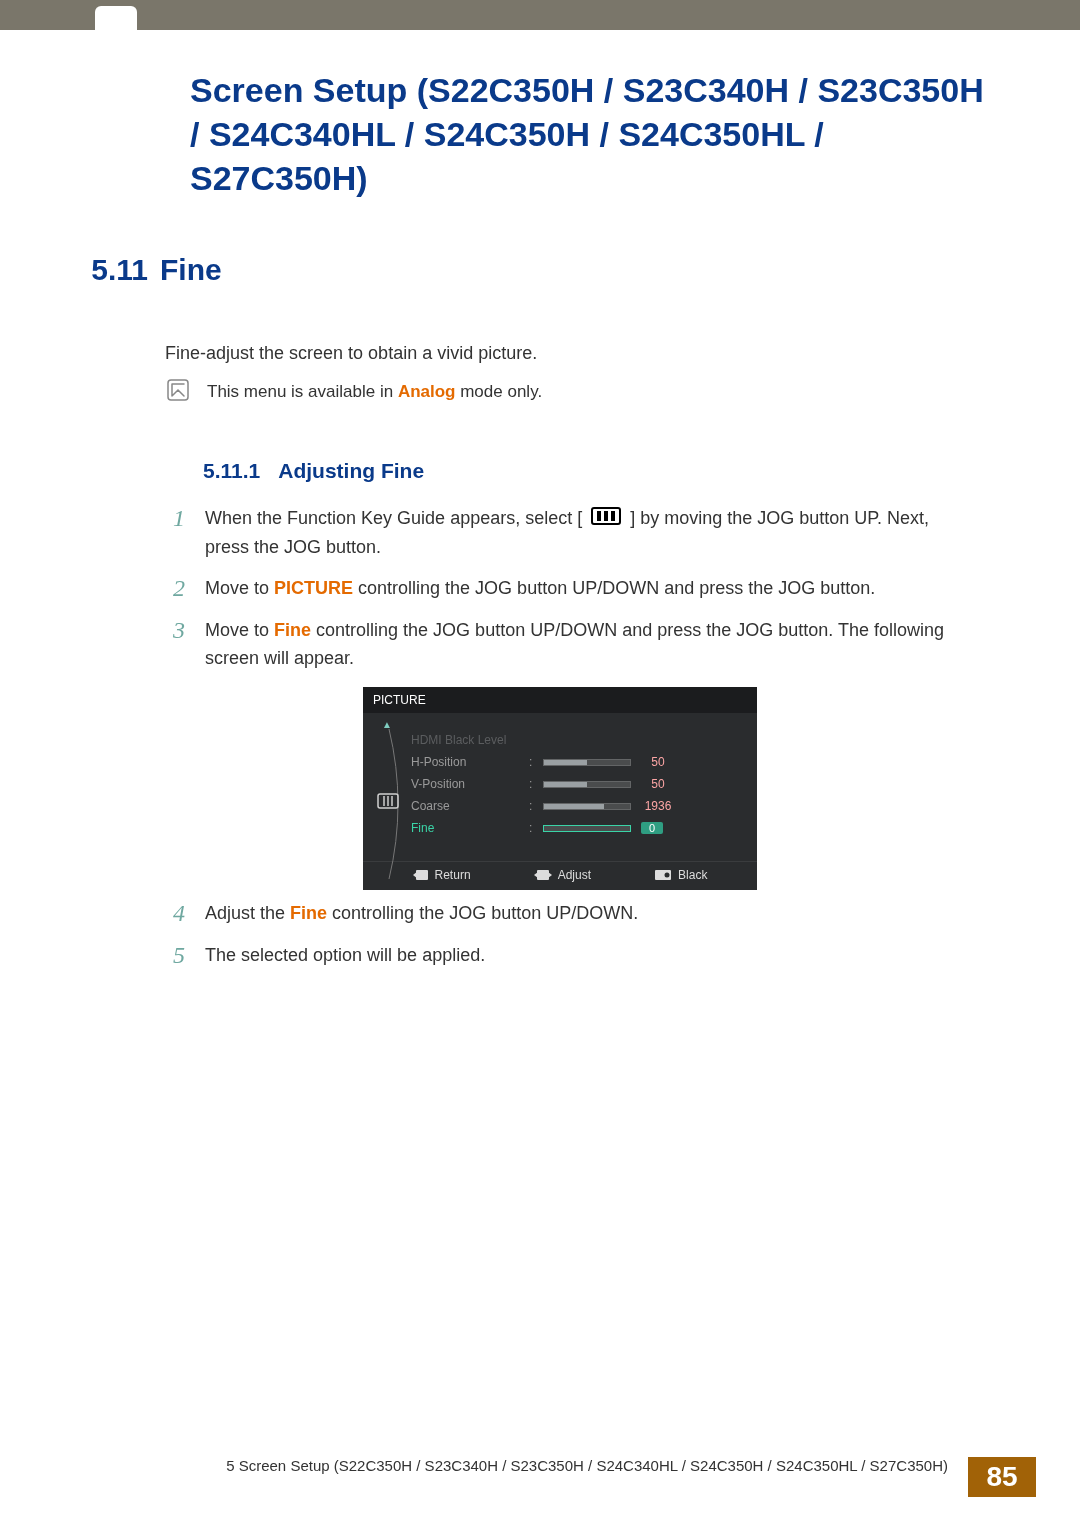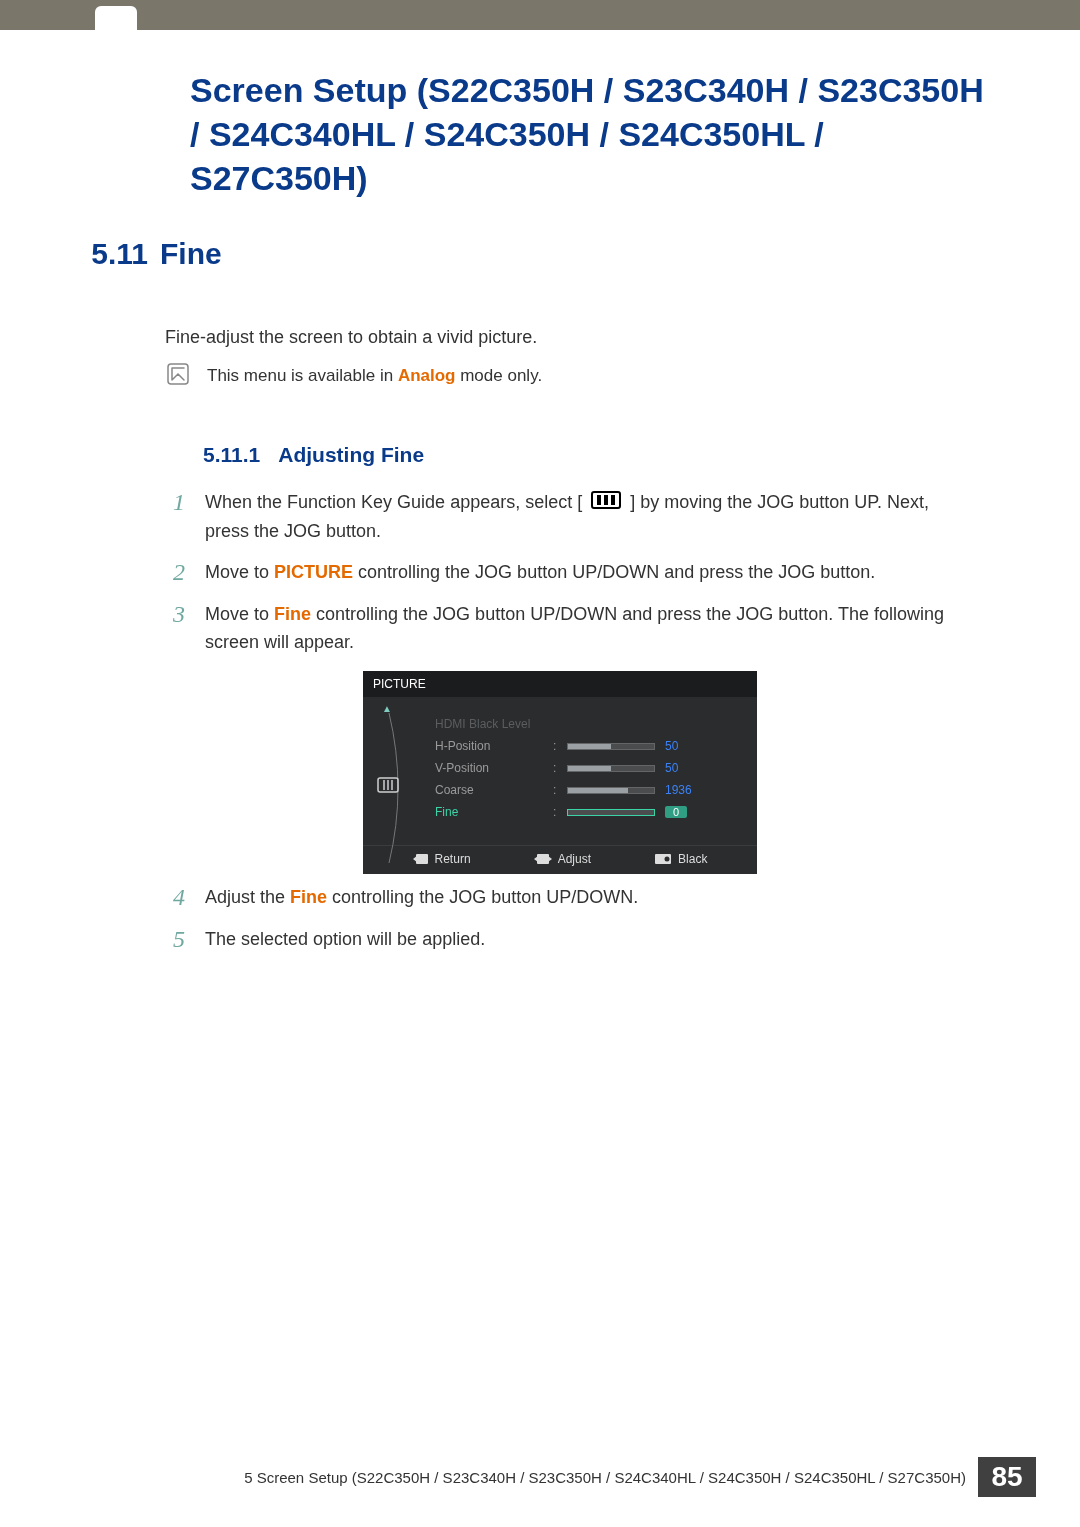--- a/index.html
+++ b/index.html
@@ -29,21 +29,21 @@
   .chapter-title {
     color: #0a3a8a;
     font-size: 34px;
     font-weight: bold;
     line-height: 1.3;
     margin: 38px 0 0 190px;
     max-width: 800px;
   }
   .section-row {
     display: flex;
-    margin-top: 36px;
+    margin-top: 52px;
   }
   .section-number {
     color: #0a3a8a;
     font-size: 30px;
     font-weight: bold;
     width: 160px;
     text-align: right;
     padding-right: 12px;
   }
   .section-title {
@@ -160,40 +160,40 @@
     top: 80px;
   }
   .osd-right { flex: 1; padding: 16px 14px 22px 0; }
   .osd-item {
     display: flex;
     align-items: center;
     gap: 8px;
     height: 22px;
     font-size: 12px;
   }
-  .osd-label { width: 110px; color: #9a9a9a; margin-left: 24px; }
+  .osd-label { width: 110px; color: #9a9a9a; }
   .osd-label.disabled { color: #5b5d5f; }
   .osd-label.active { color: #3ad4a7; }
   .osd-colon { width: 6px; color: #9a9a9a; }
   .osd-bar-wrap { flex: 1; display: flex; align-items: center; gap: 10px; }
   .osd-bar {
     position: relative;
     height: 7px;
     width: 88px;
     background: #4a4c4d;
     border: 1px solid #636566;
   }
   .osd-bar-fill {
     position: absolute;
     left: 0; top: 0; bottom: 0;
     background: #9aa0a3;
   }
   .osd-bar.active { border-color: #3ad4a7; }
   .osd-bar.active .osd-bar-fill { background: #3ad4a7; }
-  .osd-value { width: 34px; text-align: left; color: #3b82f6; font-size: 12px; }
+  .osd-value { width: 34px; text-align: center; color: #fca5a5; font-size: 12px; }
   .osd-value.active {
     color: #fff;
     background: #2f9e82;
     border-radius: 2px;
     padding: 0 3px;
     width: auto;
     min-width: 22px;
     text-align: center;
     font-size: 11px;
   }
@@ -205,31 +205,30 @@
     color: #ddd;
     border-top: 1px solid #3a3c3e;
   }
   .osd-footer-item { display: flex; align-items: center; gap: 6px; }
   .page-footer {
     position: absolute;
     bottom: 30px;
     left: 0; right: 0;
     display: flex;
     justify-content: flex-end;
-    align-items: center;
     padding-right: 44px;
-    gap: 12px;
+    gap: 20px;
   }
   .footer-text { font-size: 15px; color: #333; }
   .page-badge {
-    background: #404040;
+    background: #a16207;
     color: #fff;
     font-size: 28px;
     font-weight: bold;
-    width: 58px;
+    width: 68px;
     height: 40px;
     display: flex;
     align-items: center;
     justify-content: center;
   }
 </style>
 </head>
 <body>
 
 <div class="top-bar"></div>

